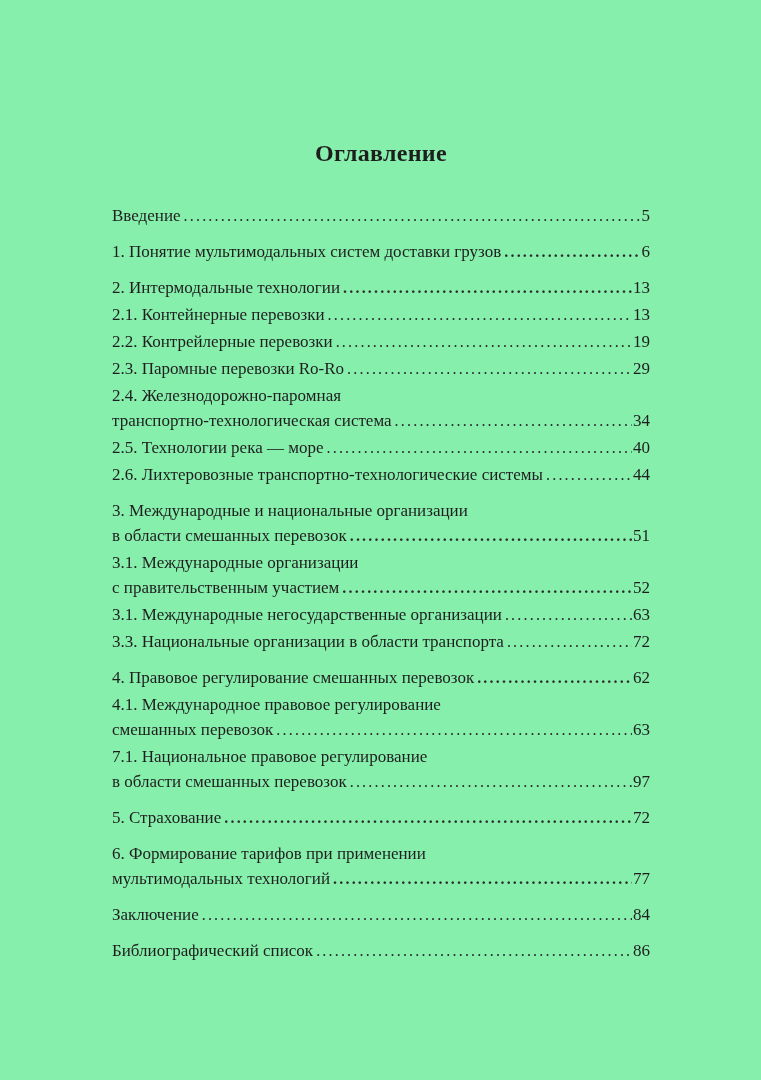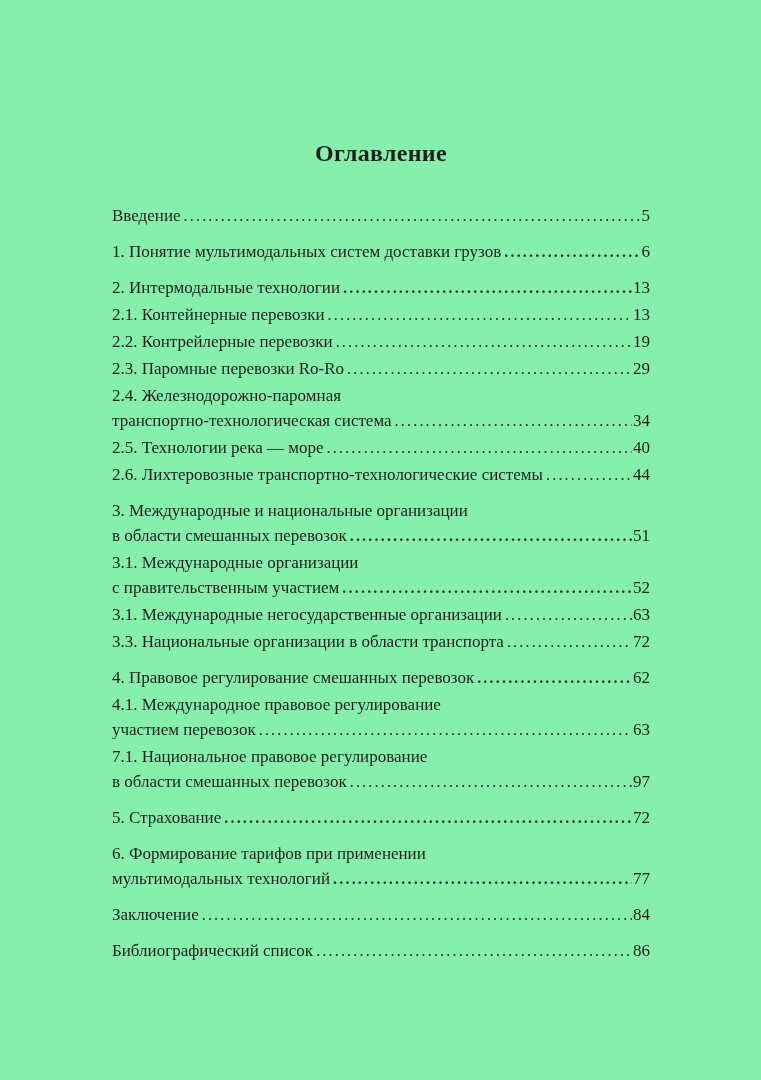--- a/index.html
+++ b/index.html
@@ -183,21 +183,21 @@
     <div class="toc-line-last">
       <span class="toc-text">4. Правовое регулирование смешанных перевозок</span>
       <span class="toc-dots"></span>
       <span class="toc-page">62</span>
     </div>
   </div>
 
   <div class="toc-entry gap-item">
     <div class="toc-wrap-line">4.1. Международное правовое регулирование</div>
         <div class="toc-line-last">
-      <span class="toc-text">участием перевозок</span>
+      <span class="toc-text">смешанных перевозок</span>
       <span class="toc-dots"></span>
       <span class="toc-page">63</span>
     </div>
   </div>
 
   <div class="toc-entry gap-item">
     <div class="toc-wrap-line">7.1. Национальное правовое регулирование</div>
         <div class="toc-line-last">
       <span class="toc-text">в области смешанных перевозок</span>
       <span class="toc-dots"></span>

